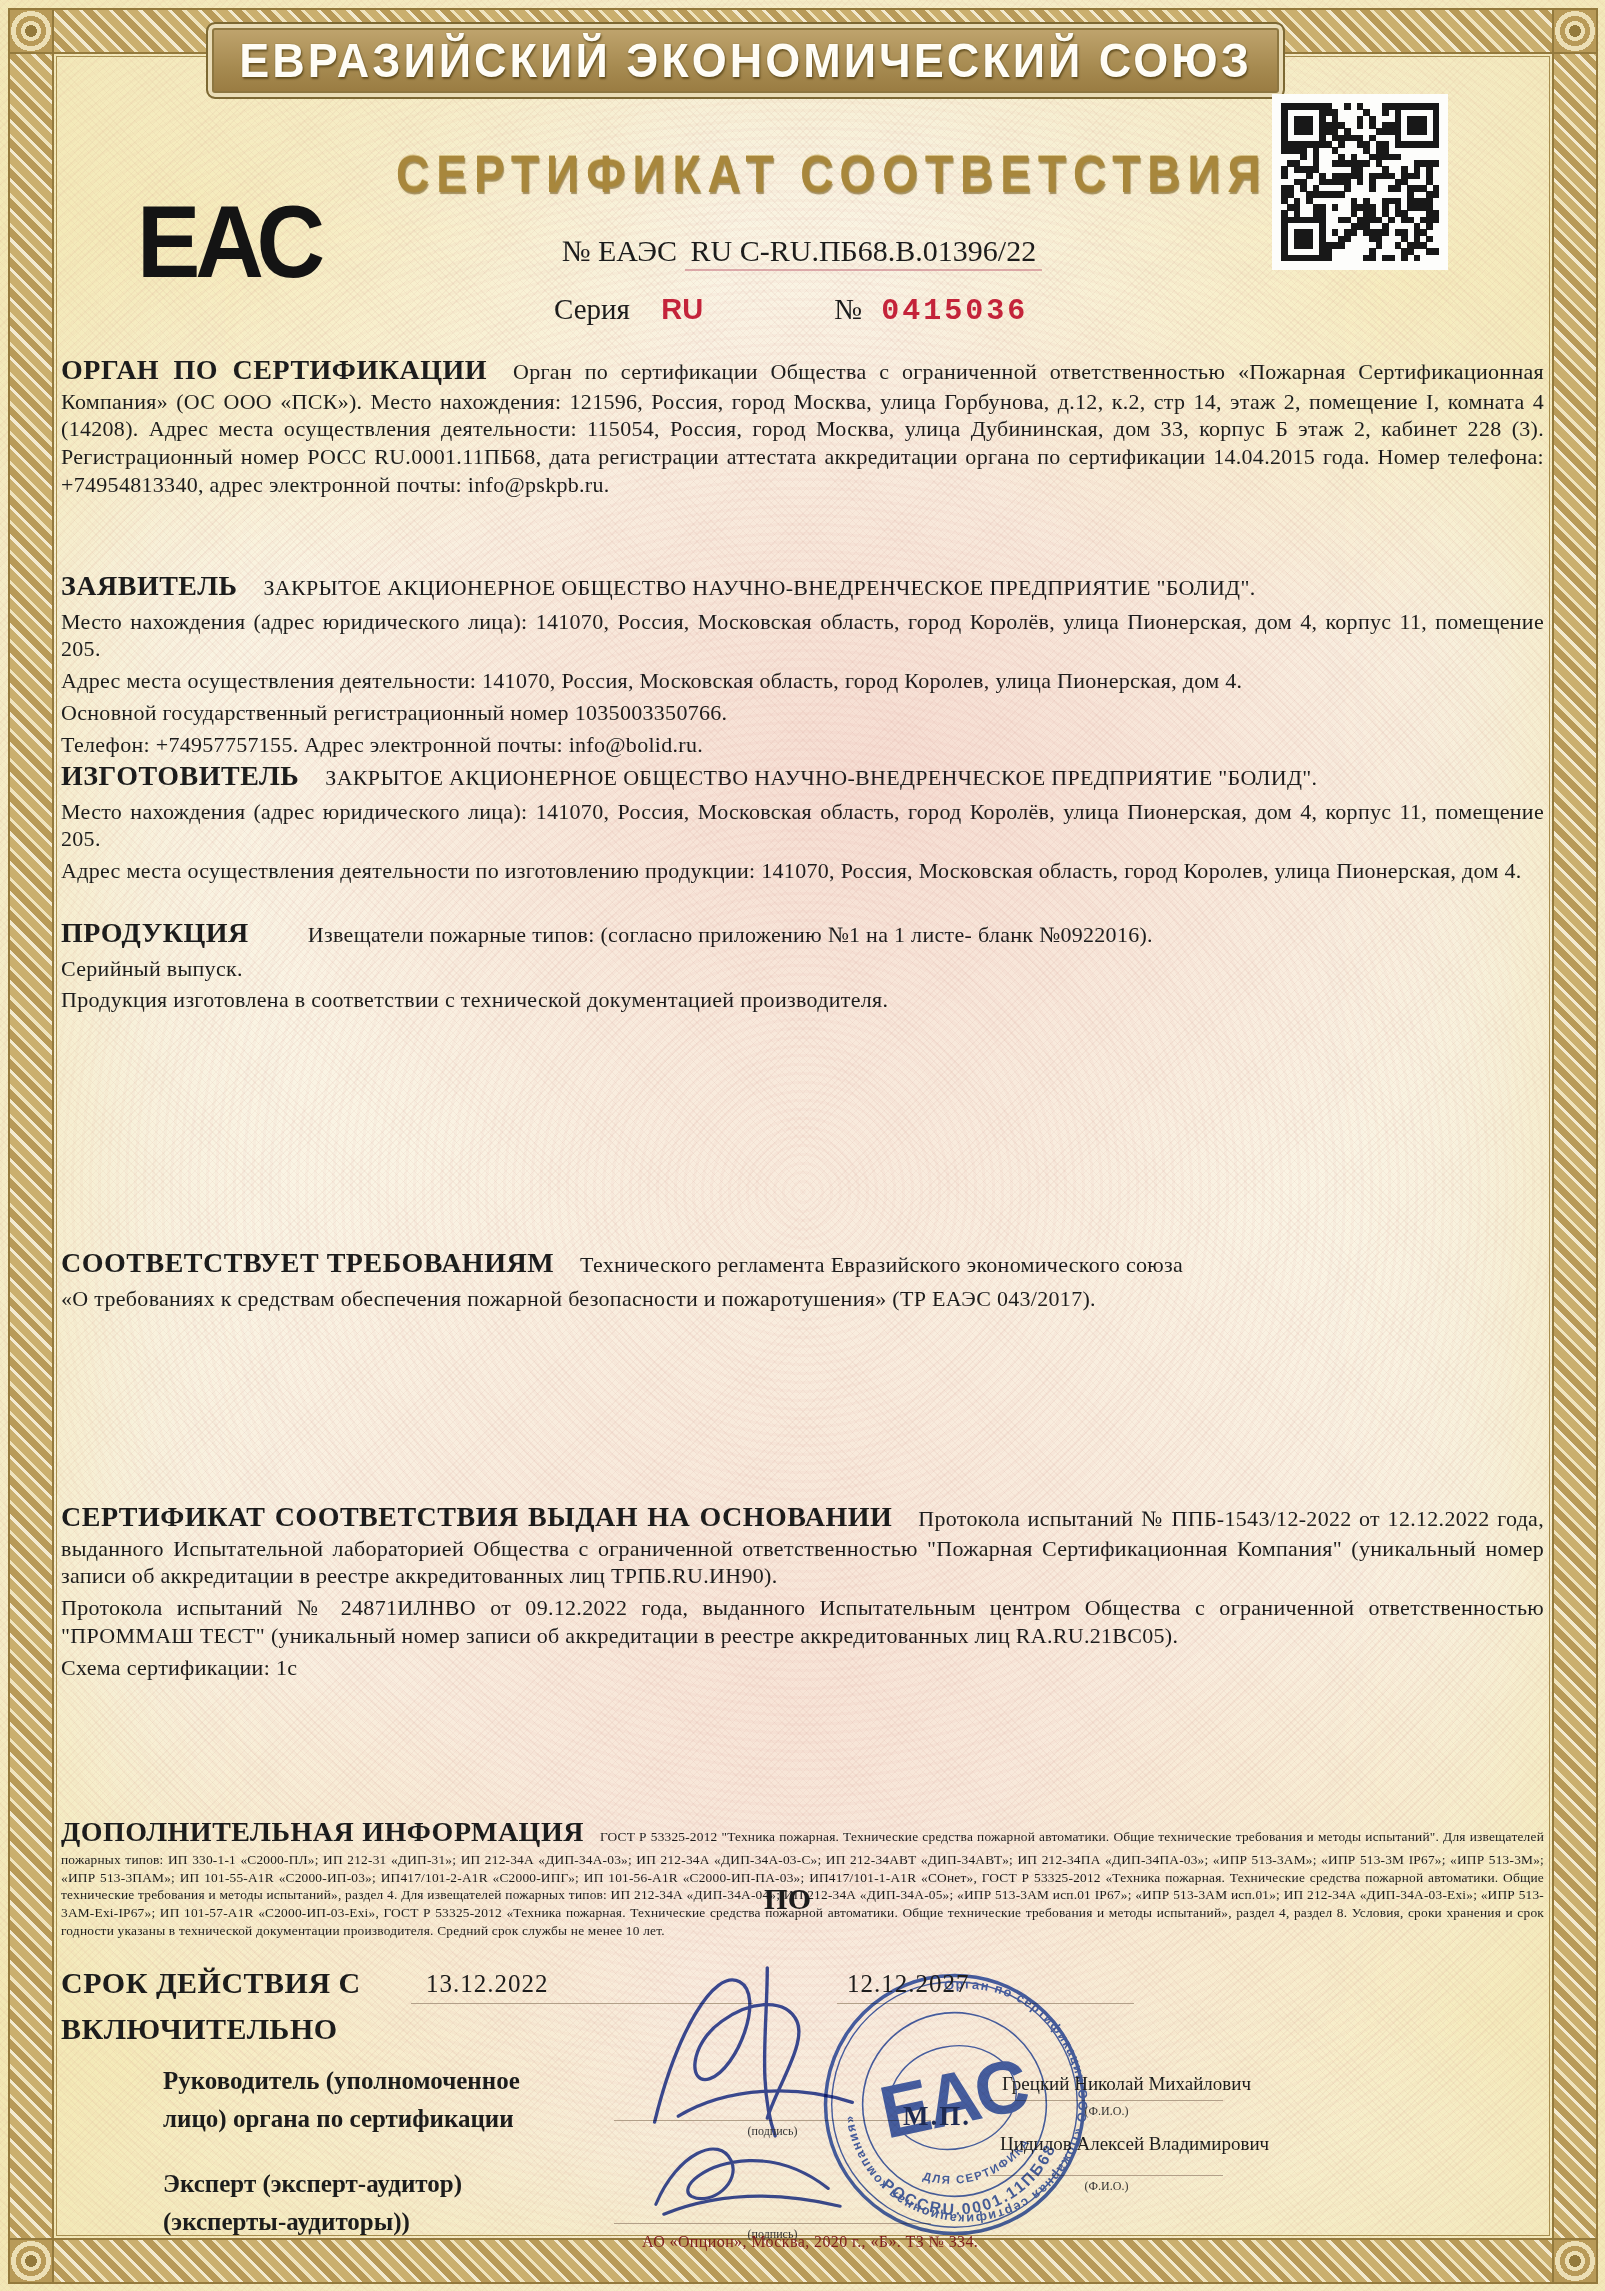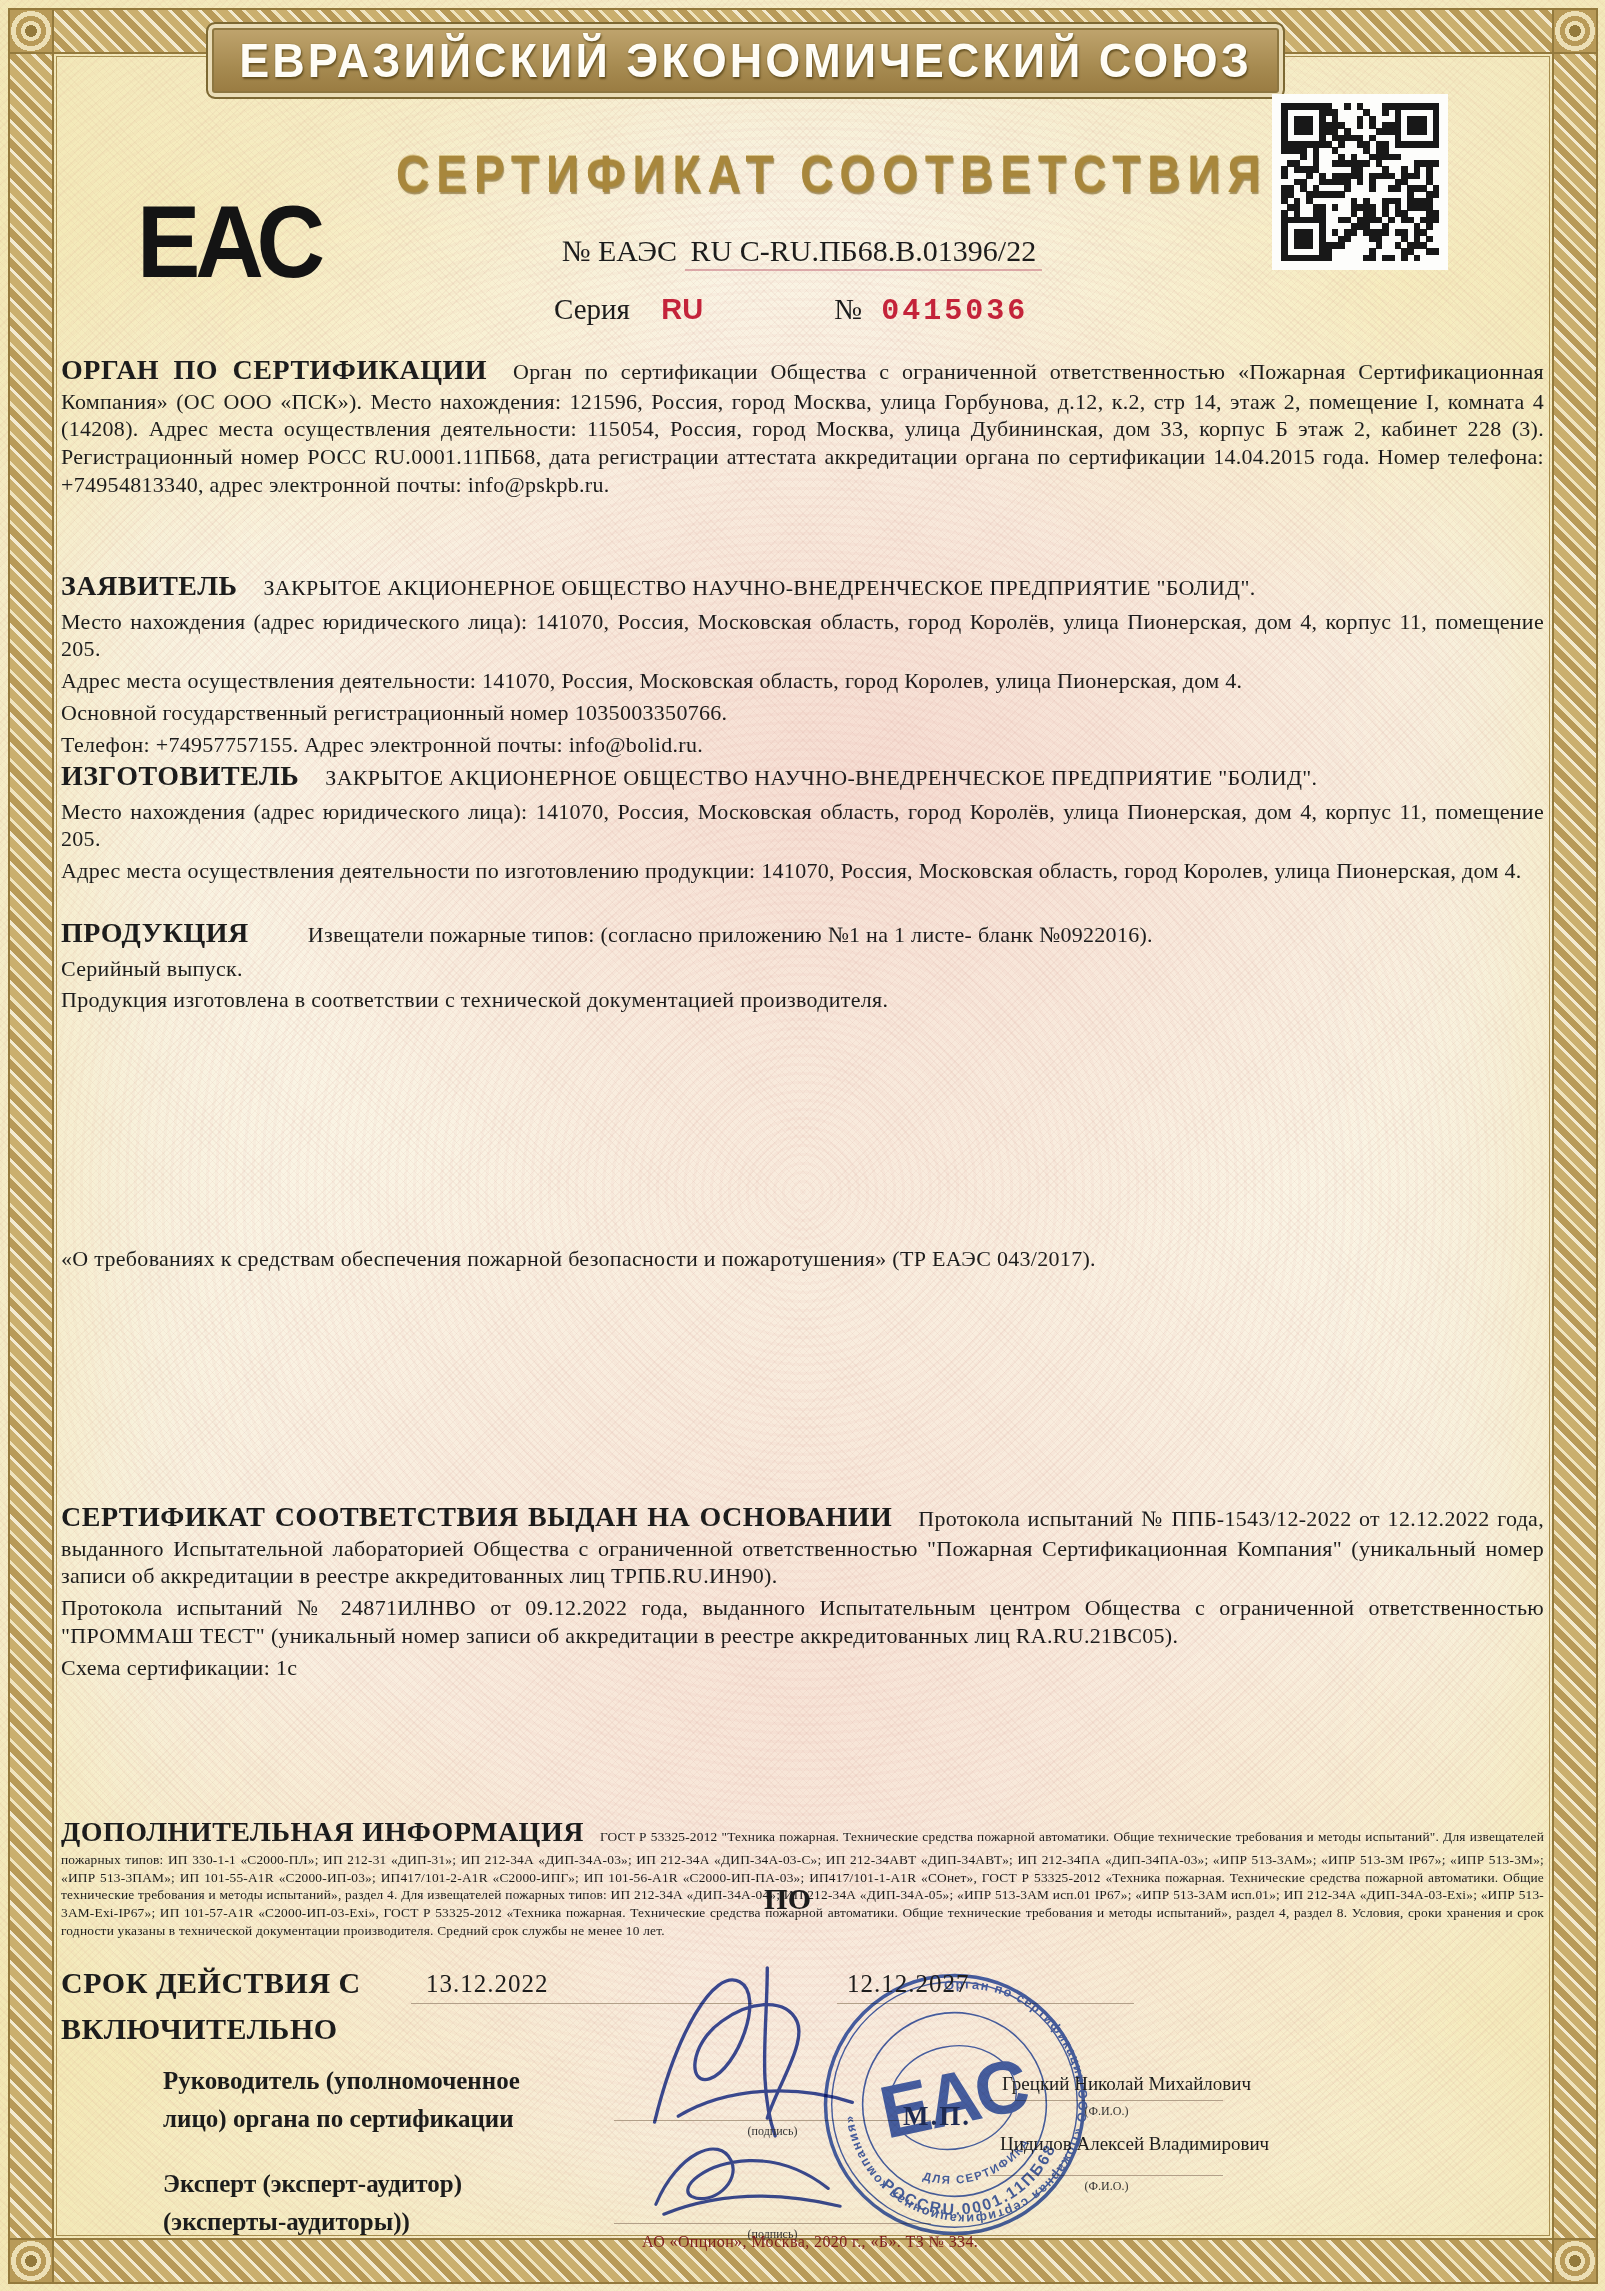--- a/index.html
+++ b/index.html
@@ -455,20 +455,21 @@
   </div>
 
   <div class="sec" style="top:915px">
     <p><span class="sec-title">ПРОДУКЦИЯ</span><span class="gap" style="width:59px"></span><span>Извещатели пожарные типов: (согласно приложению №1 на 1 листе- бланк №0922016).</span></p>
     <p>Серийный выпуск.</p>
     <p>Продукция изготовлена в соответствии с технической документацией производителя.</p>
   </div>
 
 
   <div class="sec" style="top:1245px">
+    <p><span class="sec-title">СООТВЕТСТВУЕТ ТРЕБОВАНИЯМ</span><span class="gap"></span><span>Технического регламента Евразийского экономического союза</span></p>
     <p>«О требованиях к средствам обеспечения пожарной безопасности и пожаротушения» (ТР ЕАЭС 043/2017).</p>
   </div>
 
   <div class="sec" style="top:1499px">
     <p><span class="sec-title">СЕРТИФИКАТ СООТВЕТСТВИЯ  ВЫДАН НА ОСНОВАНИИ</span><span class="gap"></span><span>Протокола испытаний № ППБ-1543/12-2022 от 12.12.2022 года, выданного Испытательной лабораторией Общества с ограниченной ответственностью "Пожарная Сертификационная Компания" (уникальный номер записи об аккредитации в реестре аккредитованных лиц ТРПБ.RU.ИН90).</span></p>
     <p>Протокола испытаний № 24871ИЛНВО от 09.12.2022 года, выданного Испытательным центром Общества с ограниченной ответственностью "ПРОММАШ ТЕСТ" (уникальный номер записи об аккредитации в реестре аккредитованных лиц RA.RU.21ВС05).</p>
     <p>Схема сертификации: 1с</p>
   </div>
 
   <div class="sec small" style="top:1814px">

